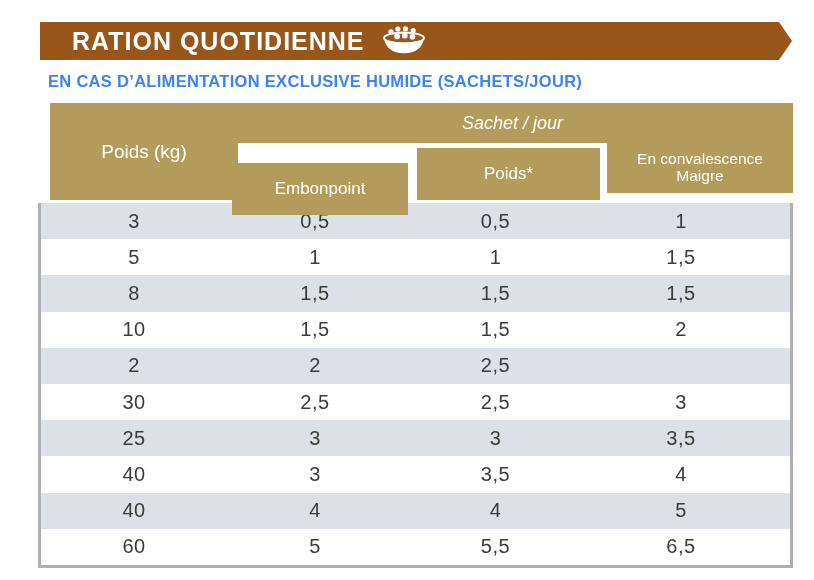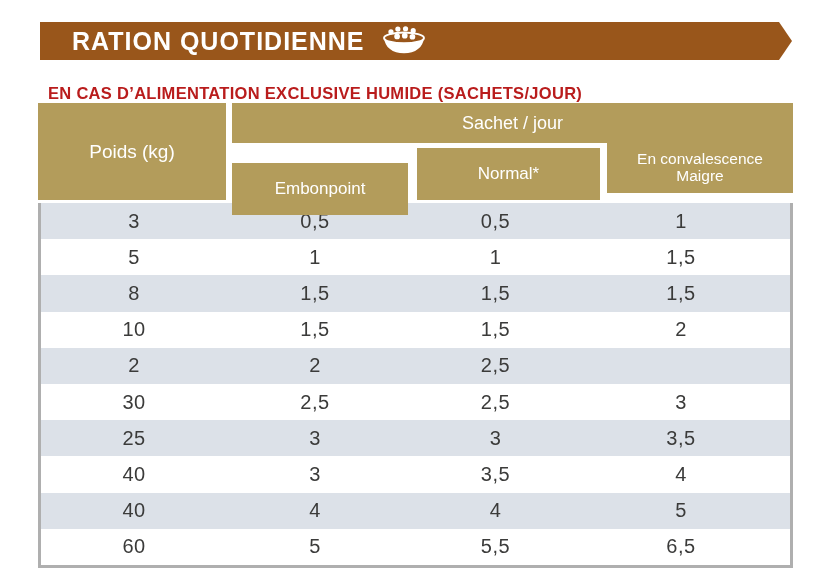--- a/index.html
+++ b/index.html
@@ -14,33 +14,33 @@
     clip-path:polygon(0 0, calc(100% - 13px) 0, 100% 50%, calc(100% - 13px) 100%, 0 100%);
     display:flex;align-items:center;
   }
   .banner-title{
     color:#ffffff;font-size:25px;font-weight:bold;letter-spacing:1px;
     padding-left:32px;white-space:nowrap;
   }
   .banner-icon{margin-left:16px;display:flex;align-items:center;}
   
   .subtitle{
-    position:absolute;left:48px;top:84px;
-    color:#b91c1c;font-size:16.5px;font-weight:bold;letter-spacing:.3px;
+    position:absolute;left:48px;top:72px;
+    color:#3b82f6;font-size:16.5px;font-weight:bold;letter-spacing:.3px;
     white-space:nowrap;
   }
   
   .table{position:absolute;left:38px;top:103px;width:755px;}
   .thead{position:relative;height:97px;}
   .hcell{
     position:absolute;background:#B39C5B;color:#ffffff;
     display:flex;align-items:center;justify-content:center;text-align:center;
   }
-  .h-poids{left:0;top:0;width:188px;height:97px;font-size:19px;}
-  .h-sachet{left:194px;top:0;width:561px;height:40px;font-size:18px;}
+  .h-poids{left:12px;top:0;width:188px;height:97px;font-size:19px;}
+  .h-sachet{left:194px;top:0;width:561px;height:40px;font-size:18px;font-style:italic;}
   .h-embonpoint{left:194px;top:60px;width:176px;height:52px;font-size:17px;}
   .h-normal{left:379px;top:45px;width:183px;height:52px;font-size:17px;}
   .h-conv{left:569px;top:38px;width:186px;height:52px;font-size:15.5px;line-height:1.1;flex-direction:column;}
   .tbody{
     margin-top:3px;
     border-left:3px solid #AFAFAF;border-right:3px solid #AFAFAF;border-bottom:3px solid #AFAFAF;
     box-sizing:border-box;width:755px;
   }
   .trow{
     display:grid;grid-template-columns:186px 176px 185px 186px;
@@ -72,21 +72,21 @@
   </span>
 </div>
 
 <div class="subtitle">EN CAS D’ALIMENTATION EXCLUSIVE HUMIDE (SACHETS/JOUR)</div>
 
 <div class="table">
   <div class="thead">
     <div class="hcell h-poids">Poids (kg)</div>
     <div class="hcell h-sachet">Sachet / jour</div>
     <div class="hcell h-embonpoint">Embonpoint</div>
-    <div class="hcell h-normal">Normal*</div>
+    <div class="hcell h-normal">Poids*</div>
     <div class="hcell h-conv">
       <span>En convalescence</span>
       <span>Maigre</span>
     </div>
   </div>
 
   <div class="tbody">
     <div class="trow alt">
       <div class="tc">3</div>
       <div class="tc">0,5</div>

